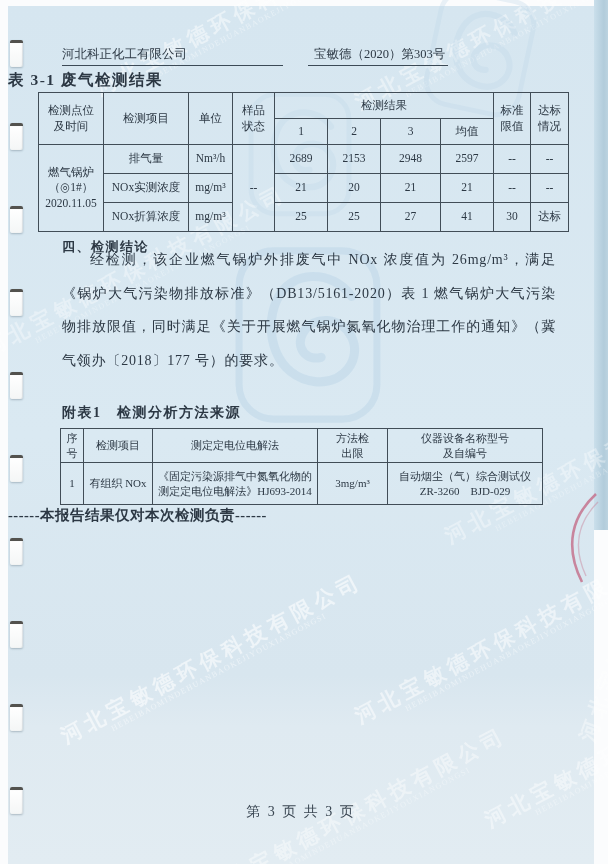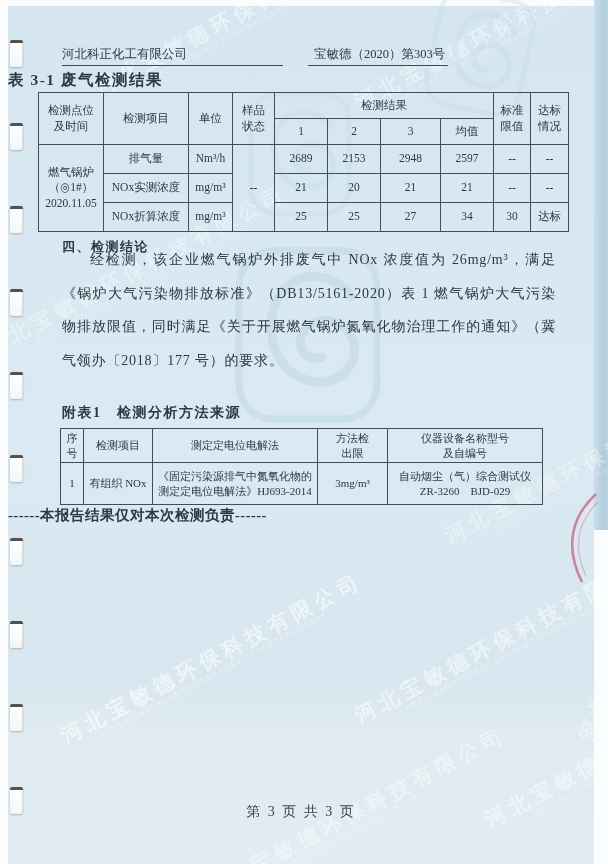--- a/index.html
+++ b/index.html
@@ -204,21 +204,21 @@
       <td>21</td>
       <td>--</td>
       <td>--</td>
     </tr>
     <tr class="brow">
       <td>NOx折算浓度</td>
       <td>mg/m³</td>
       <td>25</td>
       <td>25</td>
       <td>27</td>
-      <td>34</td>
+      <td>41</td>
       <td>30</td>
       <td>达标</td>
     </tr>
   </tbody>
     </table>
 
   <div class="section-heading">四、检测结论</div>
   <div class="paragraph">经检测，该企业燃气锅炉外排废气中 NOx 浓度值为 26mg/m³，满足《锅炉大气污染物排放标准》（DB13/5161-2020）表 1 燃气锅炉大气污染物排放限值，同时满足《关于开展燃气锅炉氮氧化物治理工作的通知》（冀气领办〔2018〕177 号）的要求。</div>
 
   <div class="appendix-heading">附表1　检测分析方法来源</div>

